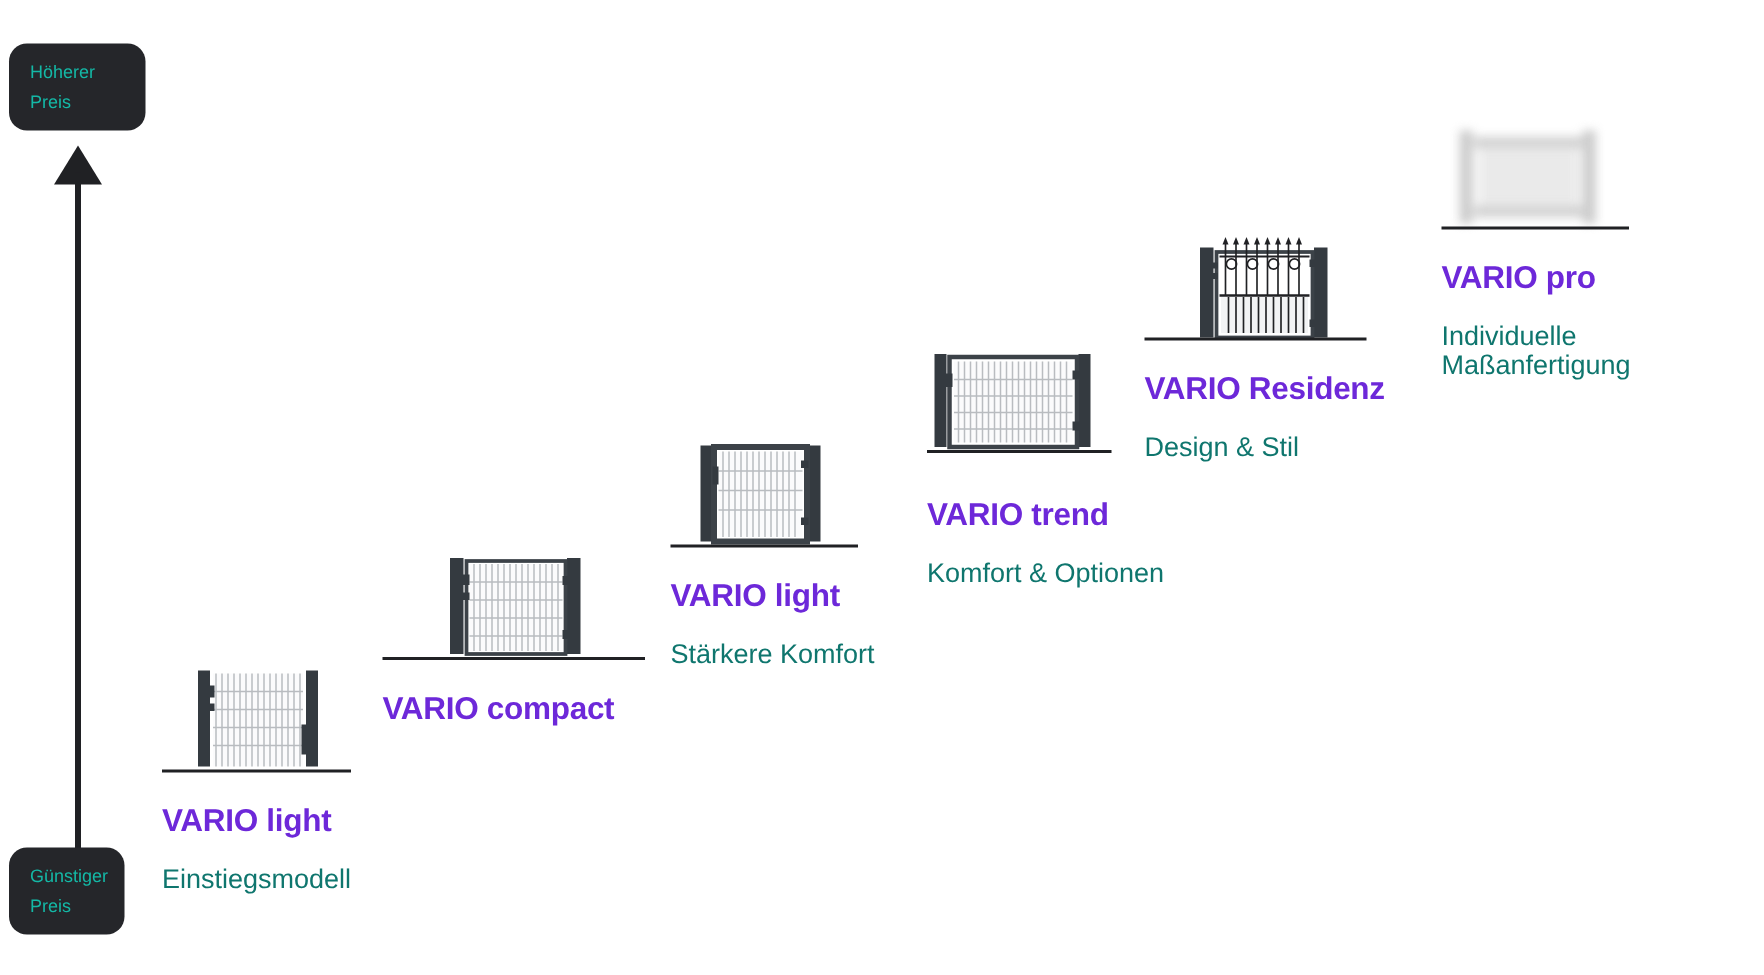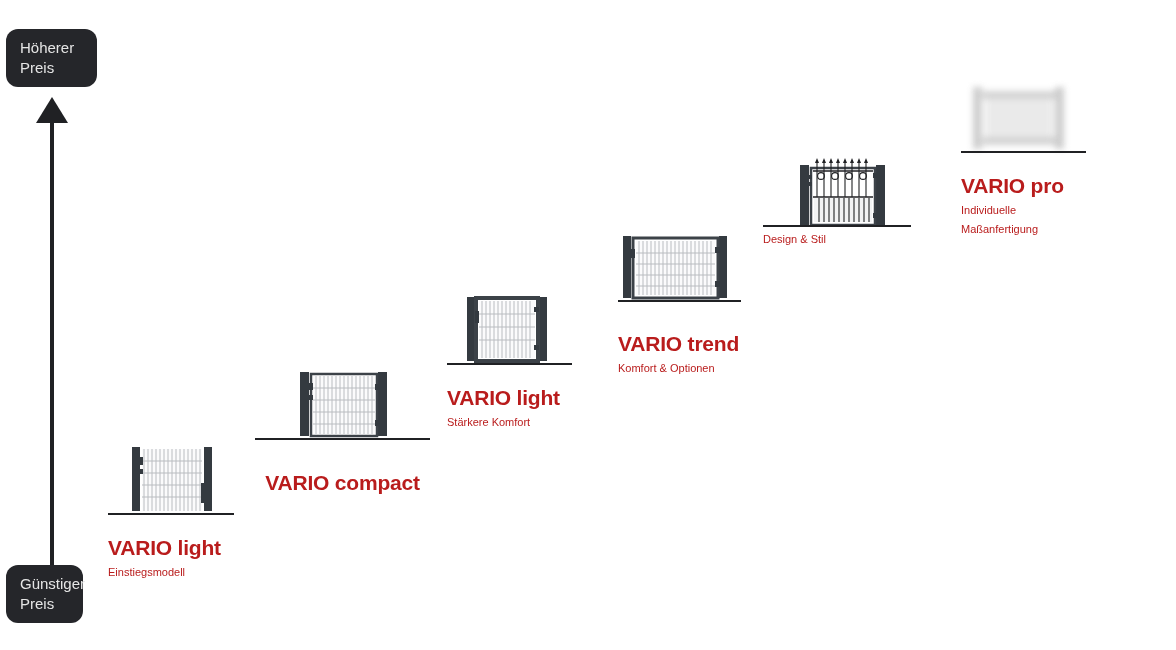--- a/index.html
+++ b/index.html
@@ -38,23 +38,23 @@
     top: 97px;
     width: 0;
     height: 0;
     border-left: 16px solid transparent;
     border-right: 16px solid transparent;
     border-bottom: 26px solid #202124;
   }
   .axis-chip {
     position: absolute;
     background: #25262a;
-    color: #e5e5e5;
+    color: #14b8a6;
     border-radius: 12px;
-    font-size: 15px;
+    font-size: 12px;
     line-height: 20px;
     padding: 9px 14px;
     box-sizing: border-box;
     white-space: pre-line;
   }
   #chip-top    { left: 6px;  top: 29px;  width: 91px; }
   #chip-bottom { left: 6px;  top: 565px; width: 77px; }
 
   
   .step {
@@ -68,30 +68,30 @@
   }
   .ground-line {
     position: absolute;
     left: 0;
     height: 2px;
     background: #202124;
   }
   .step-title {
     font-size: 21px;
     font-weight: bold;
-    color: #b91c1c;
+    color: #6d28d9;
     letter-spacing: -0.2px;
     white-space: nowrap;
   }
   .step-sub {
-    font-size: 11px;
+    font-size: 18px;
     font-weight: normal;
-    color: #b91c1c;
+    color: #0f766e;
     line-height: 19px;
-    margin-top: 3px;
+    margin-top: 17px;
     white-space: pre-line;
   }
   .blurred { filter: blur(3.2px); opacity: 0.92; }
 </style>
 </head>
 <body>
 
 <div id="price-axis">
   <div class="axis-chip" id="chip-top">Höherer
 Preis</div>
@@ -166,21 +166,21 @@
         <line x1="58" y1="44" x2="120" y2="44"></line>
           <line x1="58" y1="56" x2="120" y2="56"></line>
       </g>
       <rect x="53" y="15" width="5" height="7" fill="#343a40"></rect>
       <rect x="53" y="27" width="5" height="5" fill="#343a40"></rect>
       <rect x="120" y="16" width="5" height="6" fill="#343a40"></rect>
       <rect x="120" y="52" width="5" height="6" fill="#343a40"></rect>
     </svg>
     <div class="ground-line" style="top:70px; width:175px;"></div>
   </div>
-  <div class="step-title" style="margin-top:31px;text-align:center;">VARIO compact</div>
+  <div class="step-title" style="margin-top:21px;">VARIO compact</div>
 </div>
 
 <div class="step" style="left:447px; top:293px;">
   <div class="gate-wrap" style="width:125px;">
     <svg class="gate-svg" width="125" height="72" viewBox="0 0 125 72">
       <rect x="20" y="4" width="8" height="64" fill="#343a40"></rect>
       <rect x="92" y="4" width="8" height="64" fill="#343a40"></rect>
       <rect x="29" y="5" width="62" height="63" fill="none" stroke="#3c4248" stroke-width="4"></rect>
       <rect x="32" y="8" width="56" height="57" fill="#fbfbfc"></rect>
       <g stroke="#b9bcc0" stroke-width="1">
@@ -302,20 +302,21 @@
           <line x1="101" y1="41" x2="101" y2="65"></line>
         <line x1="106" y1="41" x2="106" y2="65"></line>
       </g>
       <rect x="45" y="18" width="4" height="4" fill="#343a40"></rect>
       <rect x="45" y="25" width="4" height="4" fill="#343a40"></rect>
       <rect x="110" y="16" width="5" height="5" fill="#343a40"></rect>
       <rect x="110" y="56" width="5" height="5" fill="#343a40"></rect>
     </svg>
     <div class="ground-line" style="top:68px; width:148px;"></div>
   </div>
+  <div class="step-title" style="margin-top:21px;">VARIO Residenz</div>
   <div class="step-sub">Design &amp; Stil</div>
 </div>
 
 <div class="step" style="left:961px; top:75px;">
   <div class="gate-wrap" style="width:125px;">
     <svg class="gate-svg blurred" width="125" height="78" viewBox="0 0 125 78">
       <rect x="12" y="12" width="9" height="62" fill="#c9c9c9"></rect>
       <rect x="94" y="12" width="9" height="62" fill="#c9c9c9"></rect>
       <rect x="22" y="16" width="72" height="8" fill="#cfcfcf"></rect>
       <rect x="22" y="62" width="72" height="8" fill="#cfcfcf"></rect>

